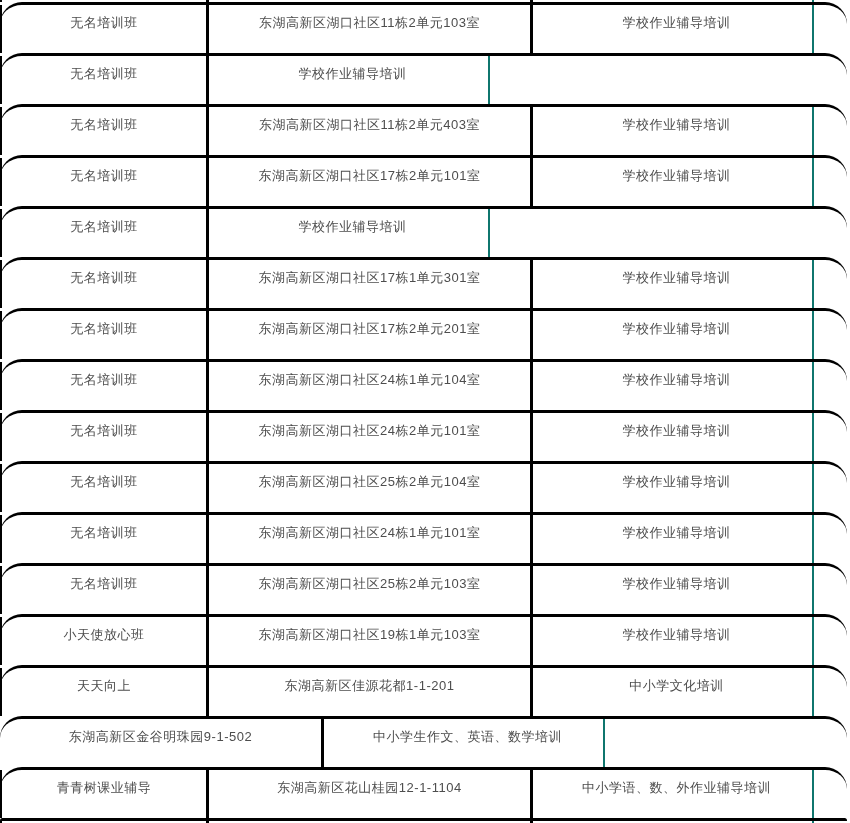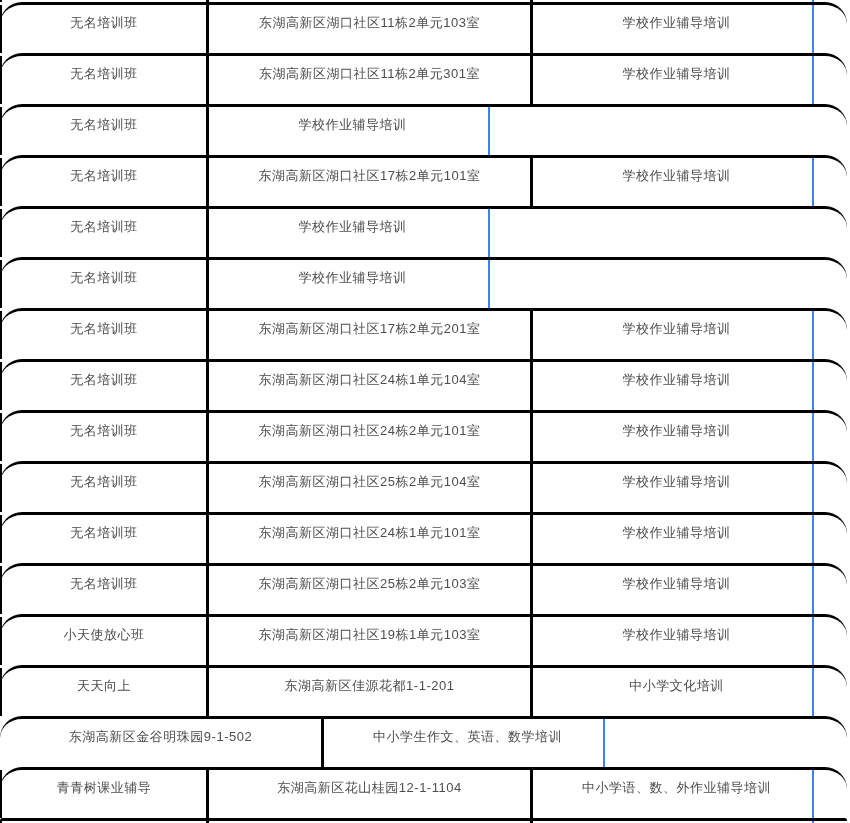--- a/index.html
+++ b/index.html
@@ -52,21 +52,21 @@
     width: 209px;
     border-left: 2px solid #000000;
     border-right: 3px solid #000000;
   }
   .c2 {
     width: 324px;
     border-right: 3px solid #000000;
   }
   .c3 {
     width: 281px;
-    border-right: 2px solid #3b82f6;
+    border-right: 2px solid #0f766e;
     padding-left: 8px;
   }
 </style>
 </head>
 <body>
 
 <div class="screen">
   <div class="table">
 
     <div class="row partial-top">
@@ -77,42 +77,43 @@
 
     <div id="rows-container">
   <div class="row">
     <div class="cell c1">无名培训班</div>
     <div class="cell c2">东湖高新区湖口社区11栋2单元103室</div>
     <div class="cell c3">学校作业辅导培训</div>
   </div>
 
   <div class="row">
     <div class="cell c1">无名培训班</div>
-    <div class="cell c2">东湖高新区湖口社区11栋2单元301室</div>
     <div class="cell c3">学校作业辅导培训</div>
   </div>
 
   <div class="row">
     <div class="cell c1">无名培训班</div>
+    <div class="cell c2">东湖高新区湖口社区11栋2单元403室</div>
     <div class="cell c3">学校作业辅导培训</div>
   </div>
 
   <div class="row">
     <div class="cell c1">无名培训班</div>
     <div class="cell c2">东湖高新区湖口社区17栋2单元101室</div>
     <div class="cell c3">学校作业辅导培训</div>
   </div>
 
   <div class="row">
     <div class="cell c1">无名培训班</div>
     <div class="cell c3">学校作业辅导培训</div>
   </div>
 
   <div class="row">
     <div class="cell c1">无名培训班</div>
+    <div class="cell c2">东湖高新区湖口社区17栋1单元301室</div>
     <div class="cell c3">学校作业辅导培训</div>
   </div>
 
   <div class="row">
     <div class="cell c1">无名培训班</div>
     <div class="cell c2">东湖高新区湖口社区17栋2单元201室</div>
     <div class="cell c3">学校作业辅导培训</div>
   </div>
 
   <div class="row">

